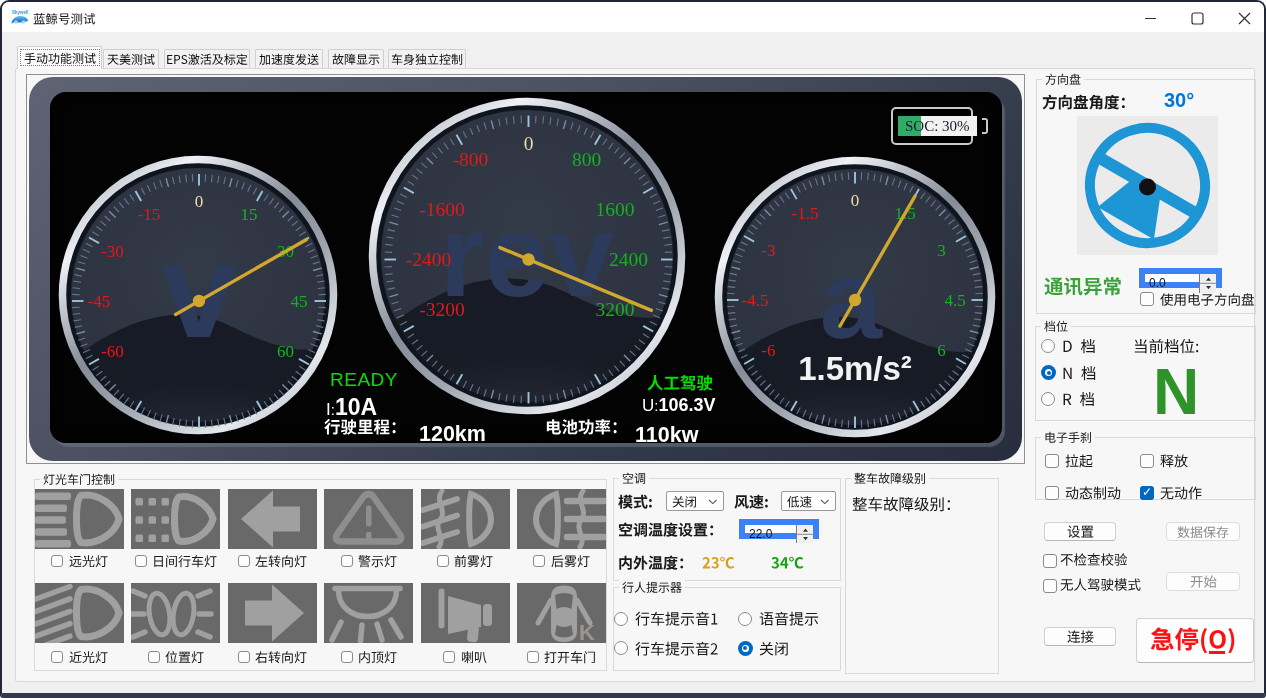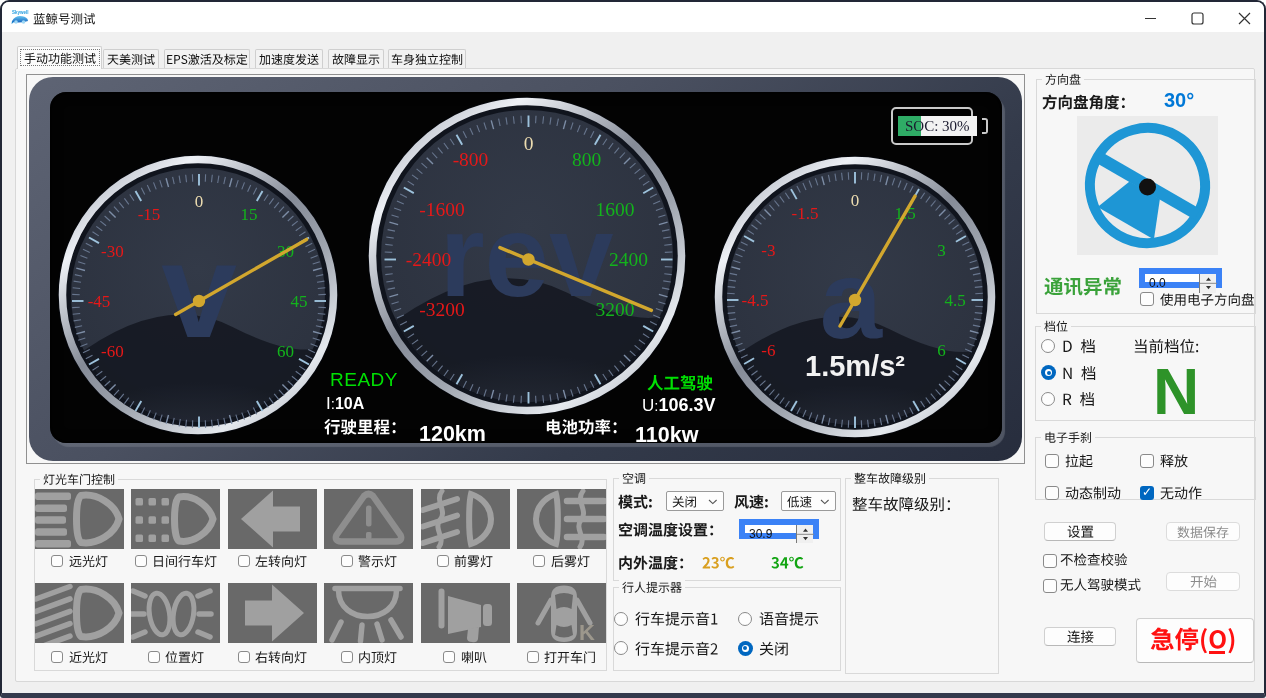--- a/index.html
+++ b/index.html
@@ -597,23 +597,23 @@
       <text x="249.1" y="114.5" font-family="Liberation Serif,serif" font-size="19.5" fill="#13b31c" text-anchor="middle" dominant-baseline="central">1600</text>
       <text x="262.5" y="164.5" font-family="Liberation Serif,serif" font-size="19.5" fill="#13b31c" text-anchor="middle" dominant-baseline="central">2400</text>
       <text x="249.1" y="214.5" font-family="Liberation Serif,serif" font-size="19.5" fill="#13b31c" text-anchor="middle" dominant-baseline="central">3200</text>
       <text x="104.5" y="64.0" font-family="Liberation Serif,serif" font-size="19.5" fill="#e51818" text-anchor="middle" dominant-baseline="central">-800</text>
       <text x="75.9" y="114.5" font-family="Liberation Serif,serif" font-size="19.5" fill="#e51818" text-anchor="middle" dominant-baseline="central">-1600</text>
       <text x="62.5" y="164.5" font-family="Liberation Serif,serif" font-size="19.5" fill="#e51818" text-anchor="middle" dominant-baseline="central">-2400</text>
       <text x="75.9" y="214.5" font-family="Liberation Serif,serif" font-size="19.5" fill="#e51818" text-anchor="middle" dominant-baseline="central">-3200</text>
       <line x1="133.9" y1="152.6" x2="285.4" y2="215.4" stroke="#d2a72e" stroke-width="3.4" stroke-linecap="round"></line>
       <circle cx="162.5" cy="164.5" r="6.2" fill="#d2a72e"></circle>
     </svg>
-    <div class="abs" style="left:853px;top:348px;transform:translateX(-50%);font-size:29px;font-weight:bold;color:#f2f2f2;z-index:5">1.5m/s²</div>
+    <div class="abs" style="left:853px;top:348px;transform:translateX(-50%);font-size:33px;font-weight:bold;color:#f2f2f2;z-index:5">1.5m/s²</div>
     <div class="abs" style="left:328px;top:367px;font-size:19px;font-weight:normal;color:#00e003;letter-spacing:0.5px">READY</div>
-    <div class="abs" style="left:324px;top:392px;font-size:17px;color:#fff">I<span style="font-size:15px">:</span><b style="font-size:16px">10A</b></div>
+    <div class="abs" style="left:324px;top:392px;font-size:17px;color:#fff">I<span style="font-size:15px">:</span><b style="font-size:23px">10A</b></div>
     <svg style="position:absolute;left:322.0px;top:412.1px;overflow:visible" width="84" height="25">
       <g fill="#fff" transform="translate(0,19.1) scale(0.01650,-0.01650)">
         <use href="#b884c" x="0"></use>
         <use href="#b9a76" x="1000"></use>
         <use href="#b91cc" x="2000"></use>
         <use href="#b7a0b" x="3000"></use>
         <use href="#bff1a" x="4000"></use>
       </g>
     </svg>
     <div class="abs" style="left:417px;top:420px;font-size:21.5px;font-weight:bold;color:#fff">120km</div>
@@ -1105,21 +1105,21 @@
         <use href="#b7a7a" x="0"></use>
         <use href="#b8c03" x="1000"></use>
         <use href="#b6e29" x="2000"></use>
         <use href="#b5ea6" x="3000"></use>
         <use href="#b8bbe" x="4000"></use>
         <use href="#b7f6e" x="5000"></use>
         <use href="#bff1a" x="6000"></use>
       </g>
     </svg>
     <div class="spin" style="left:737px;top:516.5px;width:80px;height:20px">
-<div class="abs" style="left:4px;top:2px;font-size:12px;color:#111">30.9</div>
+<div class="abs" style="left:4px;top:2px;font-size:12px;color:#111">22.0</div>
 <div class="abs" style="right:0;top:0;width:17px;height:18.5px;border-left:1px solid #7a7a7a;background:#f0f0f0">
 <svg width="17" height="19">
           <path d="M8.5,3.5 L11,6.8 L6,6.8 Z" fill="#333"></path>
           <path d="M8.5,15.2 L6,11.9 L11,11.9 Z" fill="#333"></path>
           <line x1="0" y1="9.3" x2="17" y2="9.3" stroke="#8a8a8a" stroke-width="1"></line>
         </svg>
 </div>
     </div>
     <svg style="position:absolute;left:616.0px;top:548.8px;overflow:visible" width="77" height="22">
       <g fill="#1a1a1a" transform="translate(0,17.4) scale(0.01500,-0.01500)">

